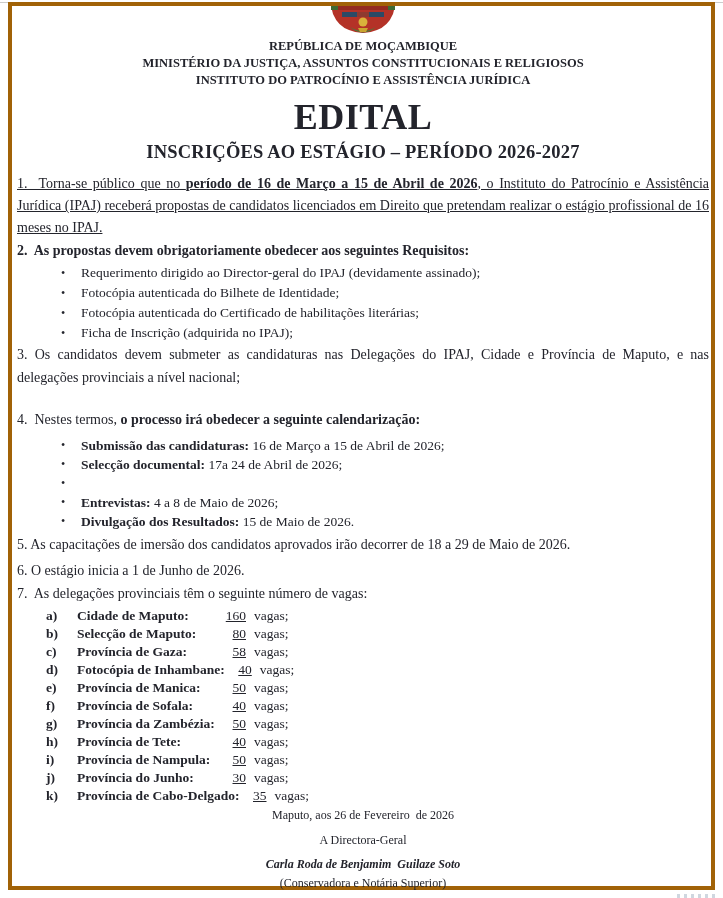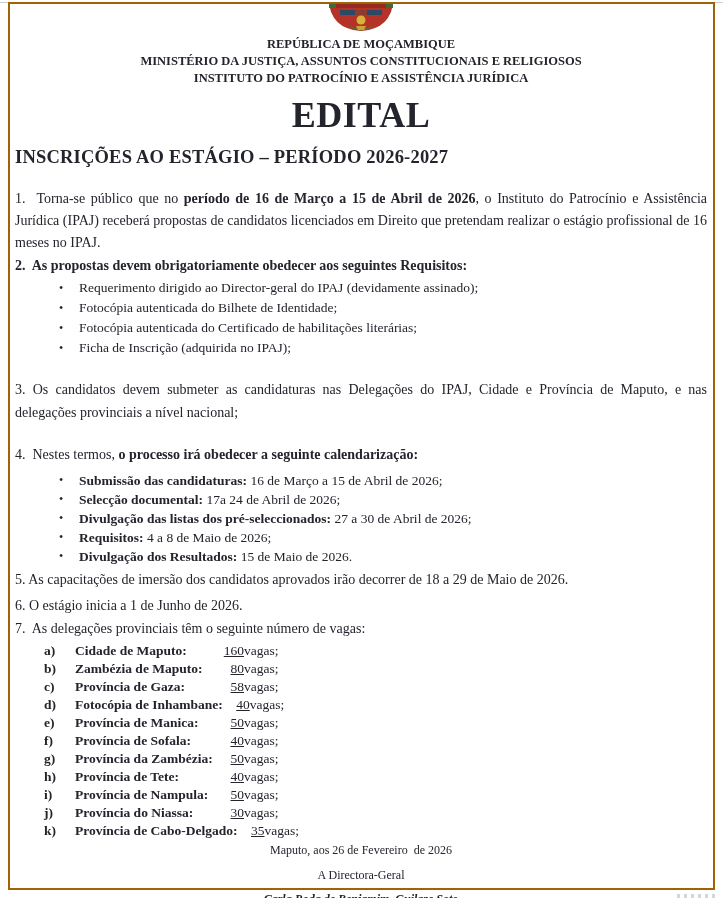--- a/index.html
+++ b/index.html
@@ -5,48 +5,48 @@
   html,body{margin:0;padding:0;}
   body{
     width:723px;height:898px;position:relative;overflow:hidden;
     background:#ffffff;
     font-family:"Liberation Serif","DejaVu Serif",serif;
     color:#23242c;
   }
   .top-hairline{position:absolute;left:0;top:2px;width:723px;height:0;border-top:1px solid #cccccc;}
   .page{
     position:absolute;left:8px;top:2px;width:707px;height:888px;
-    border:2px solid #a16207;background:#ffffff;box-sizing:border-box;
+    border:4px solid #a16207;background:#ffffff;box-sizing:border-box;
   }
   .content{position:absolute;left:5px;top:0;width:692px;}
   .emblem-wrap{height:28px;text-align:center;overflow:hidden;}
   .org-header{margin-top:4px;text-align:center;font-weight:bold;font-size:12.5px;line-height:17px;}
   .doc-title{margin-top:8px;text-align:center;font-weight:bold;font-size:36px;line-height:40px;letter-spacing:0.5px;}
-  .doc-subtitle{margin-top:11px;text-align:left;font-weight:bold;font-size:18.5px;line-height:22px;letter-spacing:0.2px;}
+  .doc-subtitle{margin-top:4px;text-align:center;font-weight:bold;font-size:18.5px;line-height:22px;letter-spacing:0.2px;}
   .para{font-size:14px;line-height:21px;}
   .just{text-align:justify;}
-  .p1{margin-top:20px;line-height:22px;}
+  .p1{margin-top:10px;line-height:22px;text-decoration:underline;}
   .p2{margin-top:2px;font-weight:bold;line-height:20px;}
-  .p3{margin-top:20px;line-height:23px;}
+  .p3{margin-top:0;line-height:23px;}
   .p4{margin-top:20px;line-height:22px;}
   .p5{margin-top:4px;line-height:20px;}
   .p6{margin-top:6px;line-height:20px;}
   .p7{margin-top:3px;line-height:20px;}
   .b{font-weight:bold;}
   .bullet-list{margin-top:2px;}
   .cal-list{margin-top:5px;}
   .bullet-item{display:flex;font-size:13.5px;line-height:20px;padding-left:44px;}
   .cal-list .bullet-item{line-height:19px;}
   .bullet{width:20px;flex:0 0 20px;font-size:12px;}
   .vagas-list{margin-top:3px;}
   .vaga-row{display:flex;font-size:13.5px;line-height:18px;padding-left:29px;}
   .vaga-letter{font-weight:bold;width:31px;flex:0 0 31px;}
   .vaga-label{font-weight:bold;min-width:142px;white-space:nowrap;}
   .vaga-count{width:27px;text-align:right;white-space:nowrap;text-decoration:underline;}
-  .vaga-unit{margin-left:0;}
+  .vaga-unit{margin-left:8px;}
   .footer{text-align:center;font-size:12px;}
   .footer-line1{line-height:20px;margin-bottom:5px;white-space:pre-wrap;}
   .footer-line2{line-height:20px;margin-bottom:4px;}
   .footer-line3{line-height:20px;font-weight:bold;font-style:italic;white-space:pre-wrap;}
   .footer-line4{line-height:18px;}
   .artifact{position:absolute;right:6px;bottom:0;width:40px;height:4px;
     background:repeating-linear-gradient(90deg,#a9b6c6 0 3px,transparent 3px 7px);opacity:0.55;}
 </style>
 </head>
 <body>
@@ -110,46 +110,45 @@
       <div class="bullet-item">
           <span class="bullet">•</span>
           <span><span class="b">Submissão das candidaturas:</span><span> 16 de Março a 15 de Abril de 2026;</span></span>
         </div>
       <div class="bullet-item">
           <span class="bullet">•</span>
           <span><span class="b">Selecção documental:</span><span> 17a 24 de Abril de 2026;</span></span>
         </div>
       <div class="bullet-item">
           <span class="bullet">•</span>
-          <span><span class="b">Divulgação das listas dos pré-seleccionados:</span><span> 27 a 30 de Abril de 2026;</span></span>
-        </div>
-      <div class="bullet-item">
-          <span class="bullet">•</span>
-          <span><span class="b">Requisitos:</span><span> 4 a 8 de Maio de 2026;</span></span>
+        </div>
+      <div class="bullet-item">
+          <span class="bullet">•</span>
+          <span><span class="b">Entrevistas:</span><span> 4 a 8 de Maio de 2026;</span></span>
         </div>
       <div class="bullet-item">
           <span class="bullet">•</span>
           <span><span class="b">Divulgação dos Resultados:</span><span> 15 de Maio de 2026.</span></span>
         </div>
     </div>
 
     <div class="para p5">5. As capacitações de imersão dos candidatos aprovados irão decorrer de 18 a 29 de Maio de 2026.</div>
     <div class="para p6">6. O estágio inicia a 1 de Junho de 2026.</div>
     <div class="para p7">7.&nbsp; As delegações provinciais têm o seguinte número de vagas:</div>
 
     <div class="vagas-list">
       <div class="vaga-row">
           <span class="vaga-letter">a)</span>
           <span class="vaga-label">Cidade de Maputo:</span>
           <span class="vaga-count">160</span>
           <span class="vaga-unit">vagas;</span>
         </div>
       <div class="vaga-row">
           <span class="vaga-letter">b)</span>
-          <span class="vaga-label">Zambézia de Maputo:</span>
+          <span class="vaga-label">Selecção de Maputo:</span>
           <span class="vaga-count">80</span>
           <span class="vaga-unit">vagas;</span>
         </div>
       <div class="vaga-row">
           <span class="vaga-letter">c)</span>
           <span class="vaga-label">Província de Gaza:</span>
           <span class="vaga-count">58</span>
           <span class="vaga-unit">vagas;</span>
         </div>
       <div class="vaga-row">
@@ -183,21 +182,21 @@
           <span class="vaga-unit">vagas;</span>
         </div>
       <div class="vaga-row">
           <span class="vaga-letter">i)</span>
           <span class="vaga-label">Província de Nampula:</span>
           <span class="vaga-count">50</span>
           <span class="vaga-unit">vagas;</span>
         </div>
       <div class="vaga-row">
           <span class="vaga-letter">j)</span>
-          <span class="vaga-label">Província do Niassa:</span>
+          <span class="vaga-label">Província do Junho:</span>
           <span class="vaga-count">30</span>
           <span class="vaga-unit">vagas;</span>
         </div>
       <div class="vaga-row">
           <span class="vaga-letter">k)</span>
           <span class="vaga-label">Província de Cabo-Delgado:</span>
           <span class="vaga-count">35</span>
           <span class="vaga-unit">vagas;</span>
         </div>
     </div>

